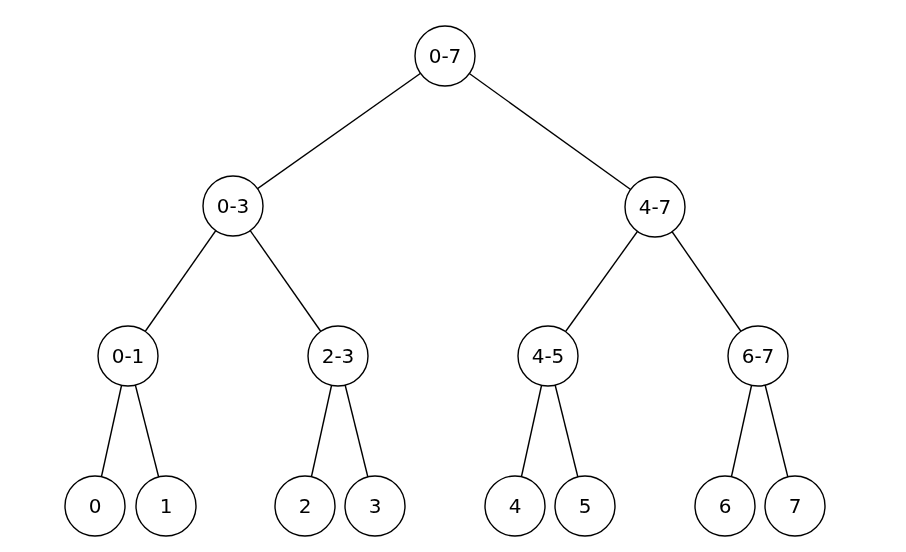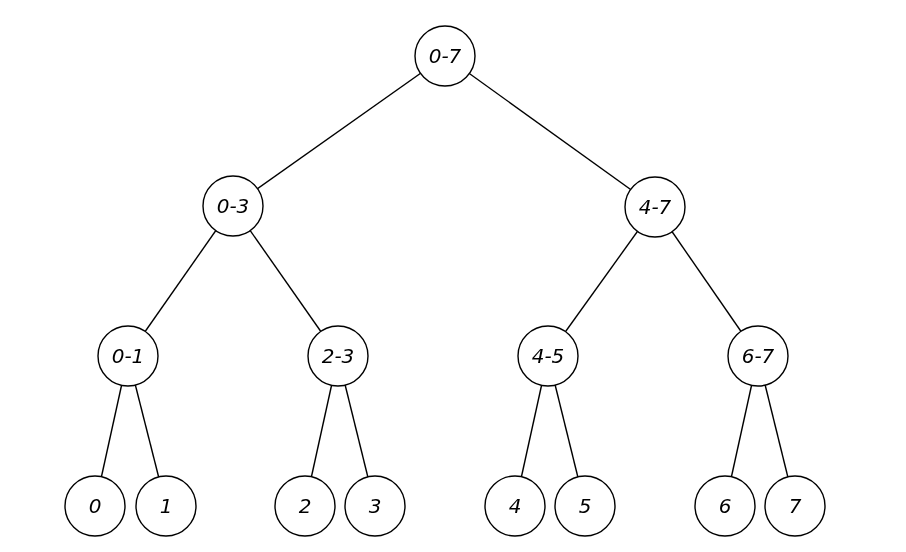--- a/index.html
+++ b/index.html
@@ -6,21 +6,20 @@
     margin: 0;
     padding: 0;
     background: #ffffff;
   }
   .canvas {
     position: relative;
     width: 906px;
     height: 552px;
     background: #ffffff;
     overflow: hidden;
-    font-style: italic;
   }
   svg {
     display: block;
   }
   svg text {
     font-family: "DejaVu Sans", "Liberation Sans", sans-serif;
   }
 </style>
 </head>
 <body>

